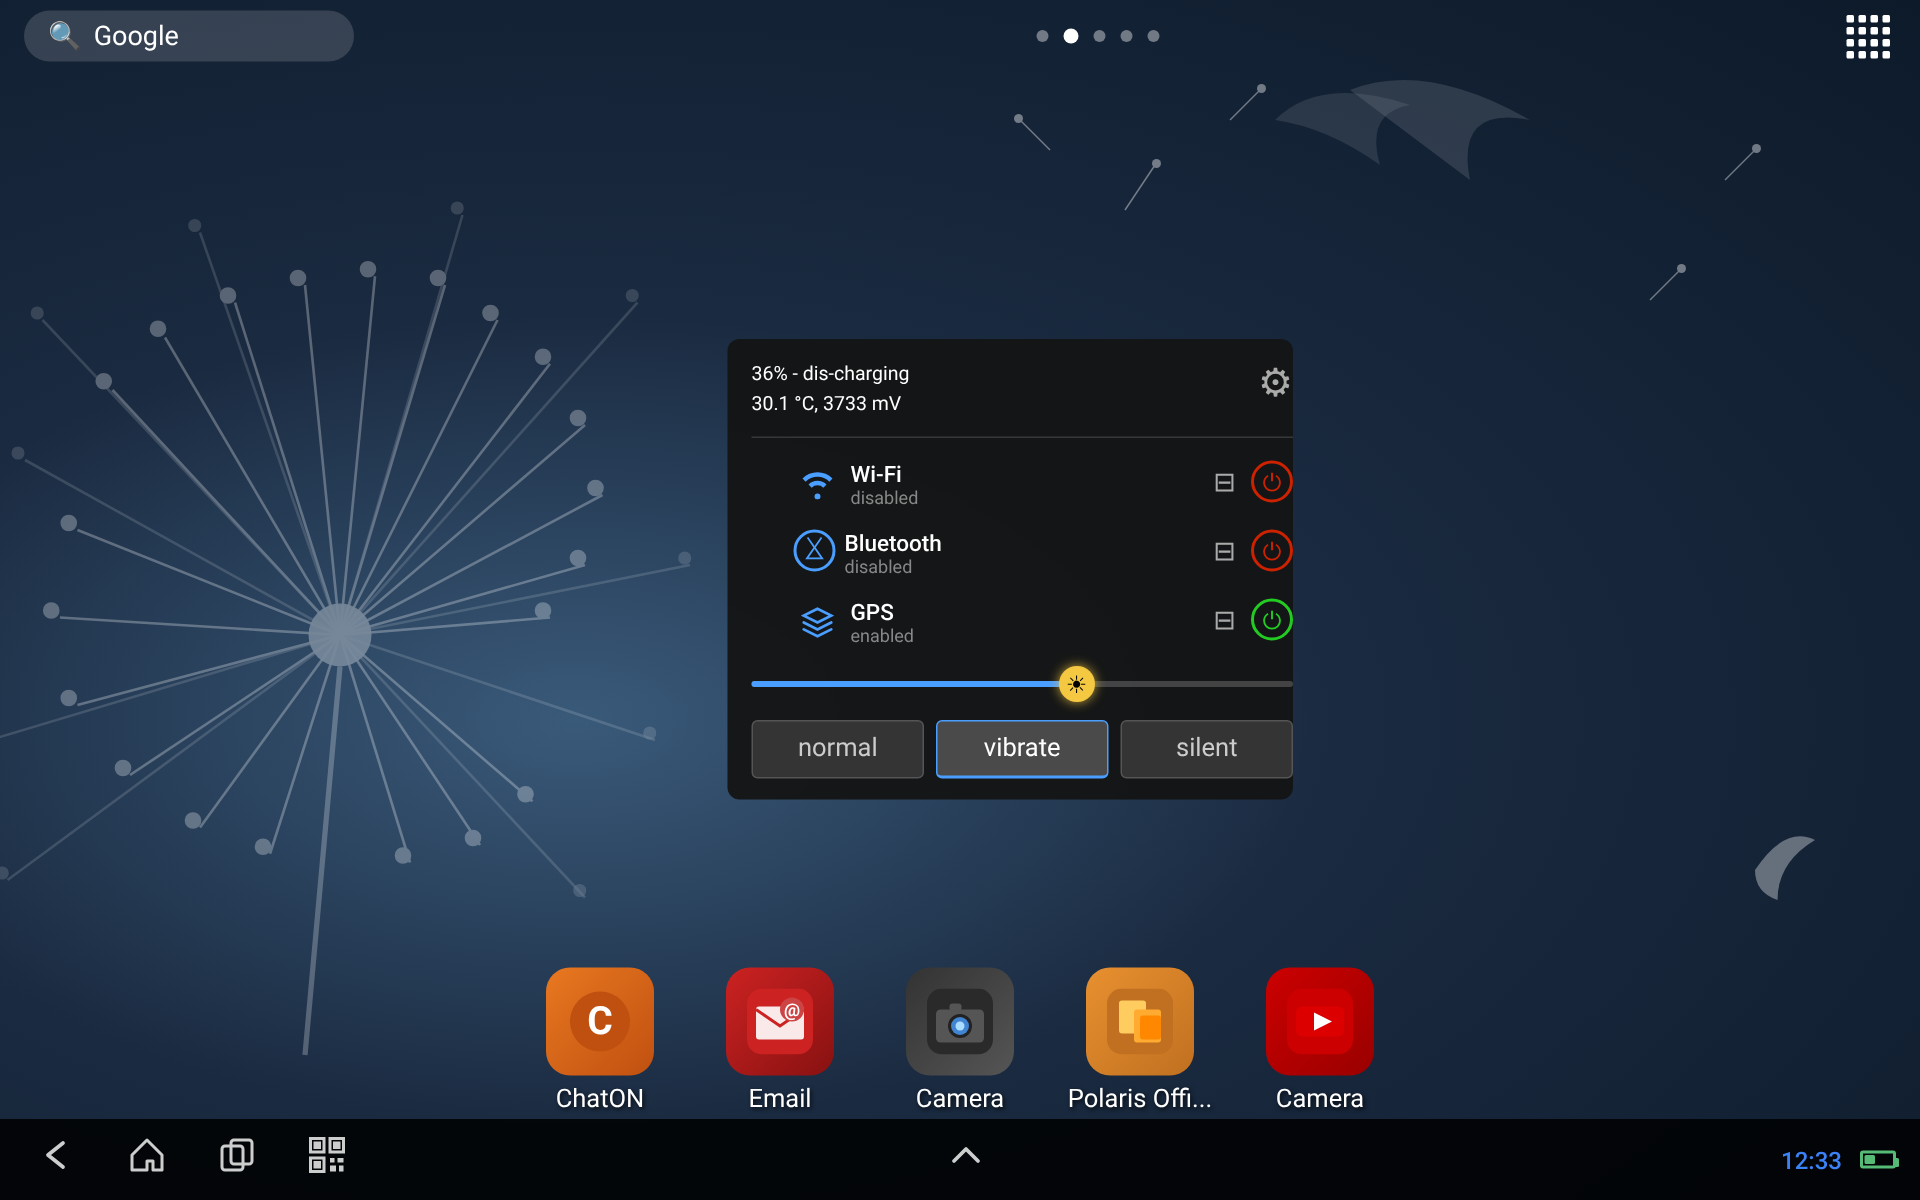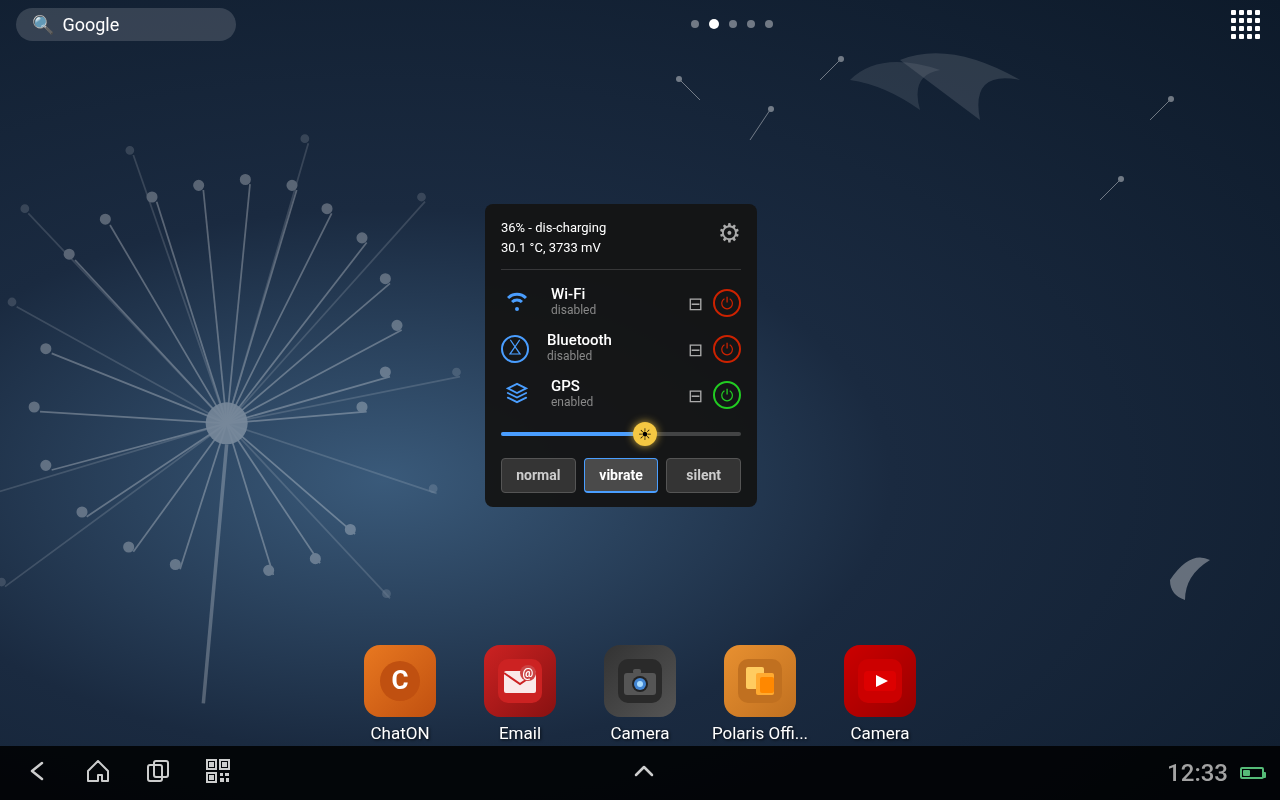--- a/index.html
+++ b/index.html
@@ -85,27 +85,27 @@
     .apps-grid-dot {
       width: 5px;
       height: 5px;
       background: white;
       border-radius: 1px;
     }
 
     
     .quick-settings {
       position: absolute;
-      top: 204px;
+      top: 226px;
       left: 485px;
-      width: 272px;
+      width: 377px;
       background: rgba(20, 20, 20, 0.95);
       border-radius: 8px;
       z-index: 20;
-      padding: 14px 16px 14px 16px;
+      padding: 14px 0 14px 16px;
     }
 
     .battery-info {
       display: flex;
       justify-content: space-between;
       align-items: flex-start;
       margin-bottom: 12px;
     }
 
     .battery-text {
@@ -121,23 +121,24 @@
     }
 
     .divider {
       height: 1px;
       background: rgba(255,255,255,0.15);
       margin: 8px 0;
     }
 
     .toggle-row {
       display: flex;
-      align-items: flex-end;
+      align-items: flex-start;
       padding: 7px 0;
-      gap: 18px;
+      gap: 6px;
+      margin-left: 28px;
     }
 
     .toggle-icon {
       width: 32px;
       height: 32px;
       display: flex;
       align-items: center;
       justify-content: center;
       font-size: 22px;
     }
@@ -240,23 +241,22 @@
     }
 
     .sound-btn {
       flex: 1;
       padding: 8px 4px;
       border-radius: 4px;
       border: 1px solid #555;
       background: rgba(60,60,60,0.8);
       color: #ccc;
       text-align: center;
-      font-size: 14px;
+      font-size: 17px;
       cursor: pointer;
-      font-weight: bold;
     }
 
     .sound-btn.active {
       background: rgba(80,80,80,0.9);
       border-color: #4a9eff;
       color: white;
       border-bottom: 2px solid #4a9eff;
     }
 
     
@@ -368,22 +368,22 @@
     }
 
     .nav-btn {
       color: white;
       font-size: 22px;
       opacity: 0.8;
       cursor: pointer;
     }
 
     .nav-time {
-      color: #a3a3a3;
-      font-size: 24px;
+      color: #3b82f6;
+      font-size: 16px;
       font-weight: 500;
     }
 
     
     .dandelion-svg {
       position: absolute;
       left: -100px;
       top: 50px;
       width: 700px;
       height: 700px;

